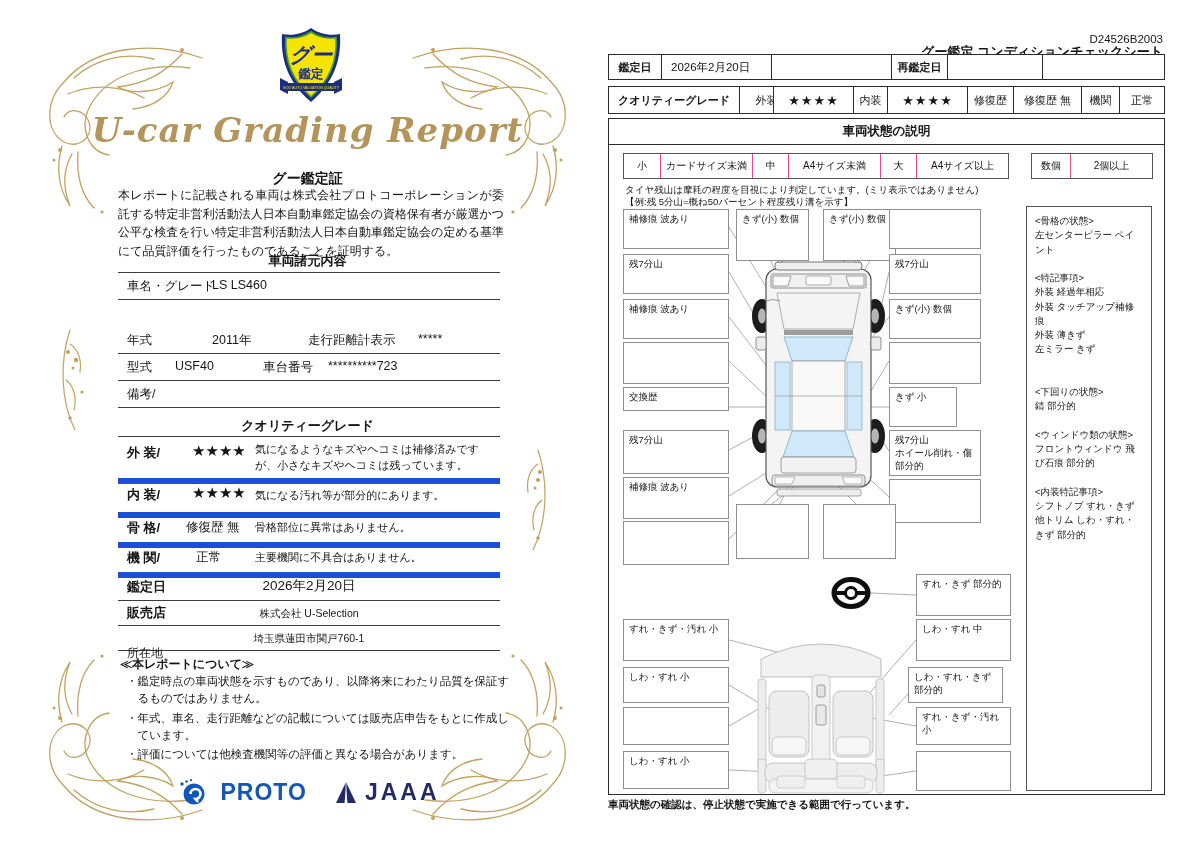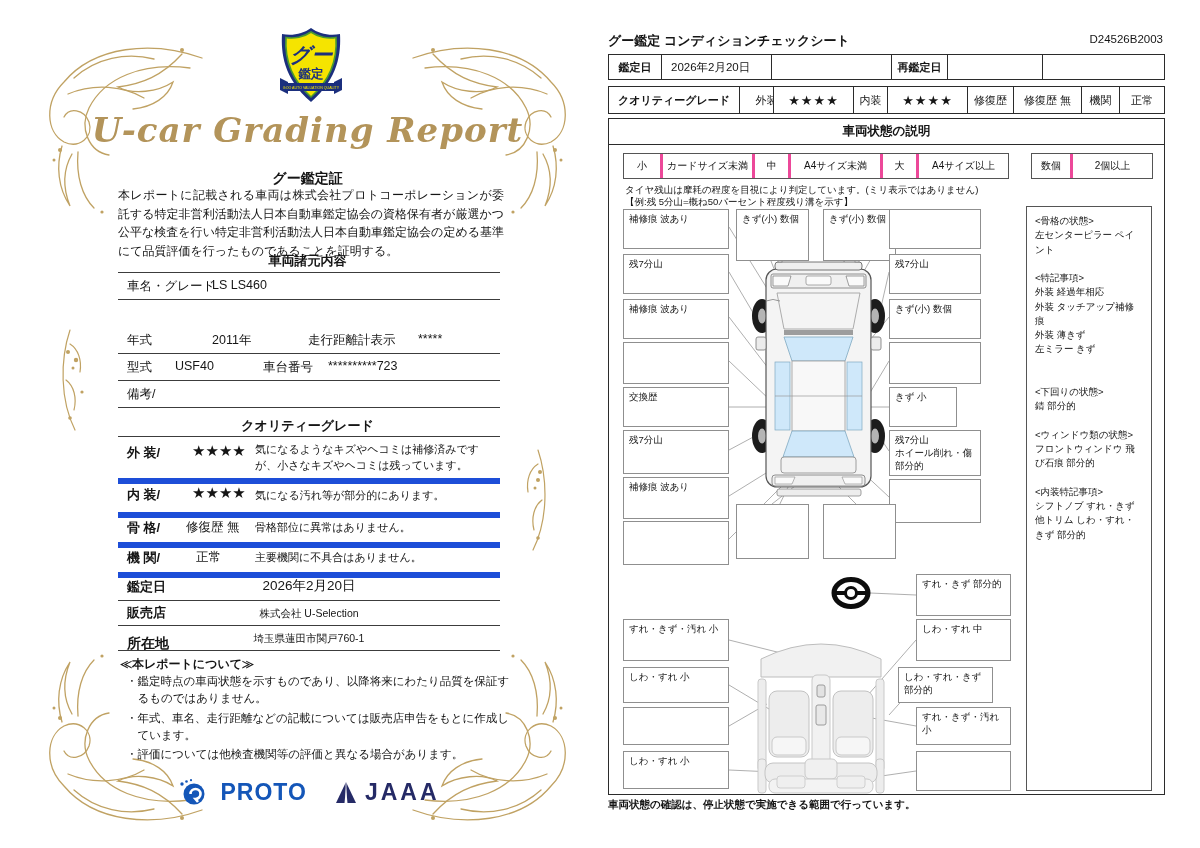--- a/index.html
+++ b/index.html
@@ -23,21 +23,21 @@
   .trow{position:absolute;display:flex;border:1.5px solid #2b2b2b;background:#fff;}
   .tcell{border-left:1.5px solid #2b2b2b;display:flex;align-items:center;justify-content:center;
          font-size:11px;box-sizing:border-box;white-space:nowrap;overflow:hidden;}
   .tcell.first{border-left:none;}
   .tcell.val{justify-content:flex-start;padding-left:9px;font-size:11.5px;}
   .stars{font-size:13px;letter-spacing:1px;}
   #bigbox{position:absolute;left:8px;top:88px;width:555px;height:675px;border:1.5px solid #2b2b2b;background:#fff;}
   .lbl-box{position:absolute;border:1px solid #8f8f8f;background:#fff;font-size:9.5px;line-height:1.35;
            padding:3px 5px;box-sizing:border-box;white-space:pre-line;z-index:2;}
   .legend{position:absolute;display:flex;border:1px solid #555;height:24px;background:#fff;}
-  .lcell{border-left:3px solid #ec4899;display:flex;align-items:center;justify-content:center;
+  .lcell{border-left:1px solid #ec4899;display:flex;align-items:center;justify-content:center;
          font-size:10px;box-sizing:border-box;white-space:nowrap;}
   .lcell.first{border-left:none;}
   .note{position:absolute;font-size:9.5px;line-height:1.45;white-space:nowrap;}
   #sidebar{position:absolute;left:417px;top:87px;width:126px;height:585px;border:1.5px solid #555;
            font-size:9.5px;line-height:1.5;padding:7px 8px;white-space:pre-line;z-index:2;background:#fff;box-sizing:border-box;}
   #diagram-svg{position:absolute;left:0;top:0;z-index:1;}
   .footer-note{position:absolute;font-size:10.5px;font-weight:600;}
   .logo-word{font-size:23px;font-weight:bold;letter-spacing:1px;}
 </style>
 </head>
@@ -145,21 +145,21 @@
 
   <div class="srow" style="top:562px;height:28px;">
     <span style="left:9px;top:6px;font-weight:bold;font-size:13px;">鑑定日</span>
     <span style="left:91px;top:5px;width:200px;text-align:center;font-size:13.5px;">2026年2月20日</span>
   </div>
   <div class="srow" style="top:590px;height:25px;">
     <span style="left:9px;top:4px;font-weight:bold;font-size:13px;">販売店</span>
     <span style="left:91px;top:7px;width:200px;text-align:center;font-size:10.5px;">株式会社 U-Selection</span>
   </div>
   <div class="srow" style="top:615px;height:25px;">
-    <span style="left:9px;top:10px;font-weight:bold;font-size:14px;">所在地</span>
+    <span style="left:9px;top:20px;font-weight:normal;font-size:12px;">所在地</span>
     <span style="left:91px;top:7px;width:200px;text-align:center;font-size:10.5px;">埼玉県蓮田市関戸760-1</span>
   </div>
 
   <div class="abs" style="left:90px;top:646px;font-size:12px;font-weight:bold;">≪本レポートについて≫</div>
   <div class="abs" style="left:96px;top:663px;width:384px;">
     <p class="about-item">・鑑定時点の車両状態を示すものであり、以降将来にわたり品質を保証するものではありません。</p>
     <p class="about-item">・年式、車名、走行距離などの記載については販売店申告をもとに作成しています。</p>
     <p class="about-item">・評価については他検査機関等の評価と異なる場合があります。</p>
   </div>
 
@@ -180,21 +180,21 @@
         <path d="M11.5,24 L13,9 L14.5,24 Z" fill="#ffffff"></path>
         <path d="M13,3 L13,24" stroke="#ffffff" stroke-width="0.8"></path>
       </svg>
       <span class="logo-word" style="color:#252a66;letter-spacing:3px;">JAAA</span>
     </div>
   </div>
 </div>
 
 <div id="right-page" class="abs">
 
-  <div class="abs" style="left:8px;top:2px;width:555px;text-align:left;font-size:13px;font-weight:bold;">グー鑑定  コンディションチェックシート</div>
+  <div class="abs" style="left:8px;top:13px;width:555px;text-align:right;font-size:13px;font-weight:bold;">グー鑑定  コンディションチェックシート</div>
   <div class="abs" style="right:4px;top:3px;font-size:11.5px;">D24526B2003</div>
 
   <div class="trow" style="left:8px;top:24px;width:555px;height:24px;">
     <div class="tcell first" style="width:52px;font-weight:bold;">鑑定日</div>
     <div class="tcell val" style="width:110px;">2026年2月20日</div>
     <div class="tcell" style="width:120px;"></div>
     <div class="tcell" style="width:56px;font-weight:bold;">再鑑定日</div>
     <div class="tcell" style="width:95px;"></div>
     <div class="tcell" style="width:122px;"></div>
   </div>
@@ -324,42 +324,42 @@
         <rect x="160" y="660" width="104" height="14" rx="6" fill="#f3f3f3" stroke="#c9c9c9"></rect>
         <rect x="168" y="657" width="28" height="12" rx="3" fill="#efefef" stroke="#cfcfcf"></rect>
         <rect x="228" y="657" width="28" height="12" rx="3" fill="#efefef" stroke="#cfcfcf"></rect>
       </g>
     </svg>
 
     <div class="lbl-box" style="left:14px;top:90px;width:106px;height:40px;">補修痕 波あり</div>
     <div class="lbl-box" style="left:14px;top:135px;width:106px;height:40px;">残7分山</div>
     <div class="lbl-box" style="left:14px;top:180px;width:106px;height:40px;">補修痕 波あり</div>
     <div class="lbl-box" style="left:14px;top:223px;width:106px;height:42px;"></div>
-    <div class="lbl-box" style="left:14px;top:268px;width:106px;height:40px;">交換歴</div>
+    <div class="lbl-box" style="left:14px;top:268px;width:106px;height:24px;">交換歴</div>
     <div class="lbl-box" style="left:14px;top:311px;width:106px;height:44px;">残7分山</div>
     <div class="lbl-box" style="left:14px;top:358px;width:106px;height:42px;">補修痕 波あり</div>
     <div class="lbl-box" style="left:14px;top:402px;width:106px;height:44px;"></div>
     <div class="lbl-box" style="left:127px;top:90px;width:73px;height:52px;">きず(小) 数個</div>
     <div class="lbl-box" style="left:214px;top:90px;width:73px;height:52px;">きず(小) 数個</div>
     <div class="lbl-box" style="left:280px;top:90px;width:92px;height:40px;"></div>
     <div class="lbl-box" style="left:280px;top:135px;width:92px;height:40px;">残7分山</div>
     <div class="lbl-box" style="left:280px;top:180px;width:92px;height:40px;">きず(小) 数個</div>
     <div class="lbl-box" style="left:280px;top:223px;width:92px;height:42px;"></div>
     <div class="lbl-box" style="left:280px;top:268px;width:68px;height:40px;">きず 小</div>
     <div class="lbl-box" style="left:280px;top:311px;width:92px;height:46px;">残7分山
 ホイール削れ・傷 部分的</div>
     <div class="lbl-box" style="left:280px;top:360px;width:92px;height:44px;"></div>
     <div class="lbl-box" style="left:127px;top:385px;width:73px;height:55px;"></div>
     <div class="lbl-box" style="left:214px;top:385px;width:73px;height:55px;"></div>
 
     <div class="lbl-box" style="left:307px;top:455px;width:95px;height:42px;">すれ・きず 部分的</div>
     <div class="lbl-box" style="left:14px;top:500px;width:106px;height:42px;">すれ・きず・汚れ 小</div>
     <div class="lbl-box" style="left:307px;top:500px;width:95px;height:42px;">しわ・すれ 中</div>
     <div class="lbl-box" style="left:14px;top:548px;width:106px;height:36px;">しわ・すれ 小</div>
-    <div class="lbl-box" style="left:289px;top:548px;width:95px;height:36px;">しわ・すれ・きず 部分的</div>
+    <div class="lbl-box" style="left:299px;top:548px;width:95px;height:36px;">しわ・すれ・きず 部分的</div>
     <div class="lbl-box" style="left:14px;top:588px;width:106px;height:38px;"></div>
     <div class="lbl-box" style="left:307px;top:588px;width:95px;height:38px;">すれ・きず・汚れ 小</div>
     <div class="lbl-box" style="left:14px;top:632px;width:106px;height:38px;">しわ・すれ 小</div>
     <div class="lbl-box" style="left:307px;top:632px;width:95px;height:40px;"></div>
 
     <div id="sidebar">&lt;骨格の状態&gt;
 左センターピラー ペイント
 
 &lt;特記事項&gt;
 外装 経過年相応

